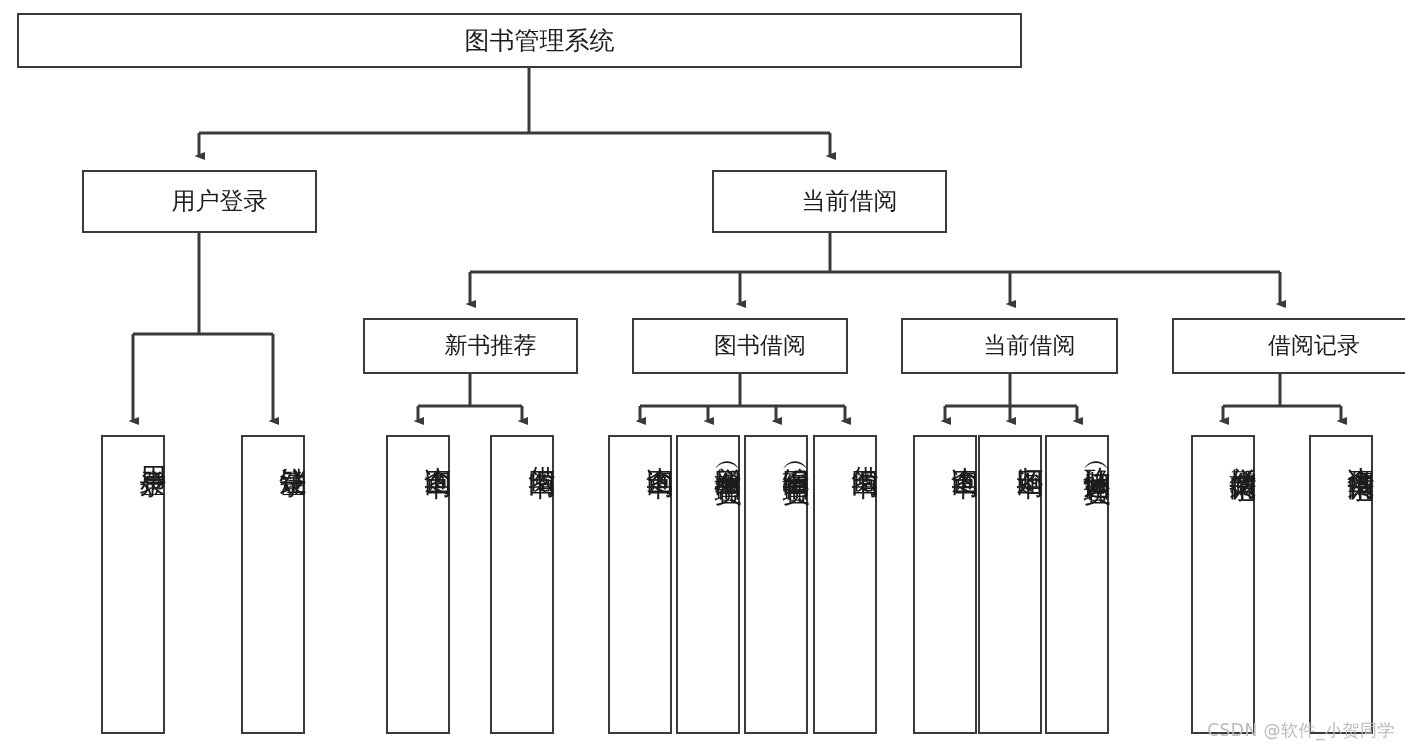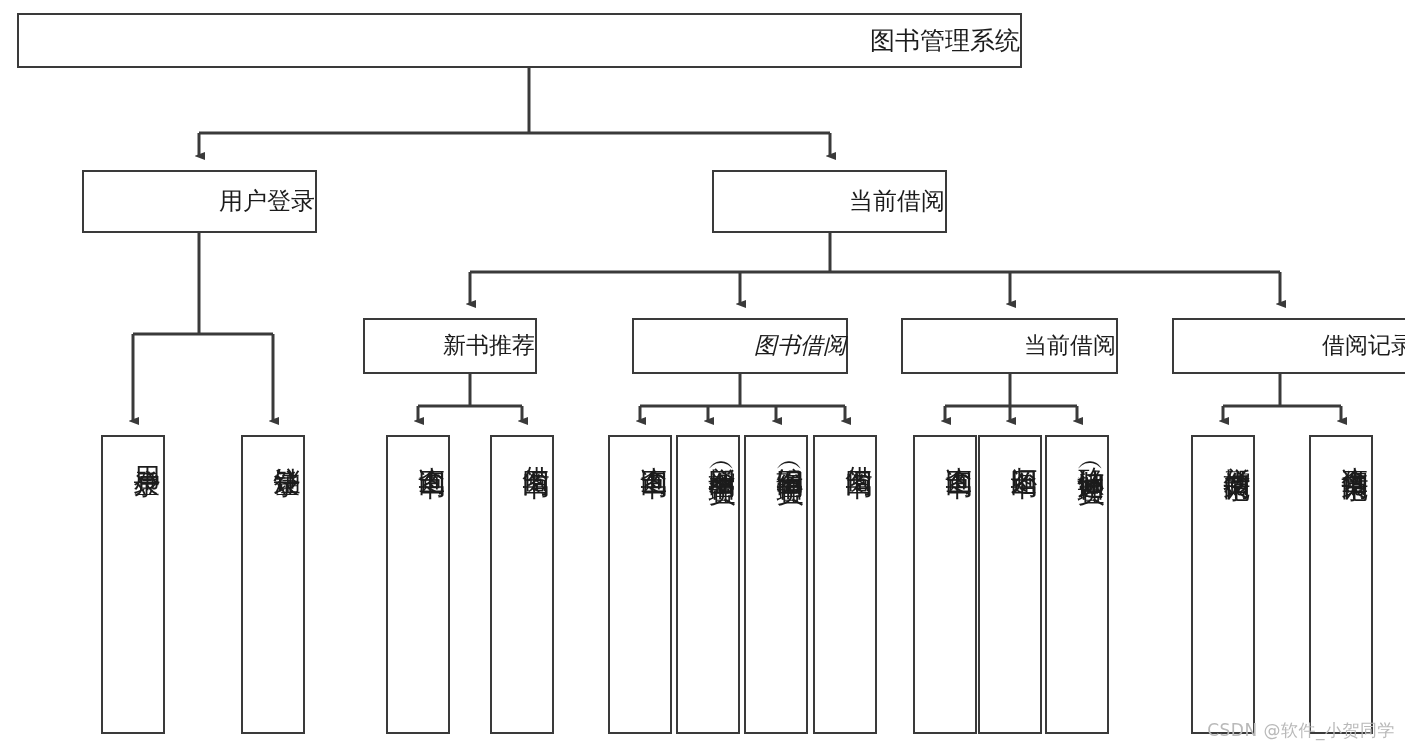--- a/index.html
+++ b/index.html
@@ -24,21 +24,21 @@
     width: 1405px;
     height: 747px;
   }
   .node {
     position: absolute;
     box-sizing: border-box;
     background: #ffffff;
     border: 2px solid #3a3a3a;
     display: flex;
     align-items: center;
-    justify-content: flex-end;
+    justify-content: center;
     z-index: 2;
     padding-left: 40px;
   }
   .node-label {
     color: #1c1c1c;
     line-height: 1.18;
     white-space: nowrap;
     text-align: center;
   }
   .node.root .node-label { font-size: 25px; }
@@ -126,24 +126,24 @@
     <span class="node-label">图书管理系统</span>
   </div>
 
   <div class="node level1" style="left:82px; top:170px; width:235px; height:63px;">
     <span class="node-label">用户登录</span>
   </div>
   <div class="node level1" style="left:712px; top:170px; width:235px; height:63px;">
     <span class="node-label">当前借阅</span>
   </div>
 
-  <div class="node level2" style="left:363px; top:318px; width:174px; height:56px;">
+  <div class="node level2" style="left:363px; top:318px; width:215px; height:56px;">
     <span class="node-label">新书推荐</span>
   </div>
-  <div class="node level2" style="left:632px; top:318px; width:216px; height:56px;font-style:italic;">
+  <div class="node level2" style="left:632px; top:318px; width:216px; height:56px;">
     <span class="node-label">图书借阅</span>
   </div>
   <div class="node level2" style="left:901px; top:318px; width:217px; height:56px;">
     <span class="node-label">当前借阅</span>
   </div>
   <div class="node level2" style="left:1172px; top:318px; width:244px; height:56px;">
     <span class="node-label">借阅记录</span>
   </div>
 
   <div class="node leaf" style="left:101px; top:435px; width:64px; height:299px;">

